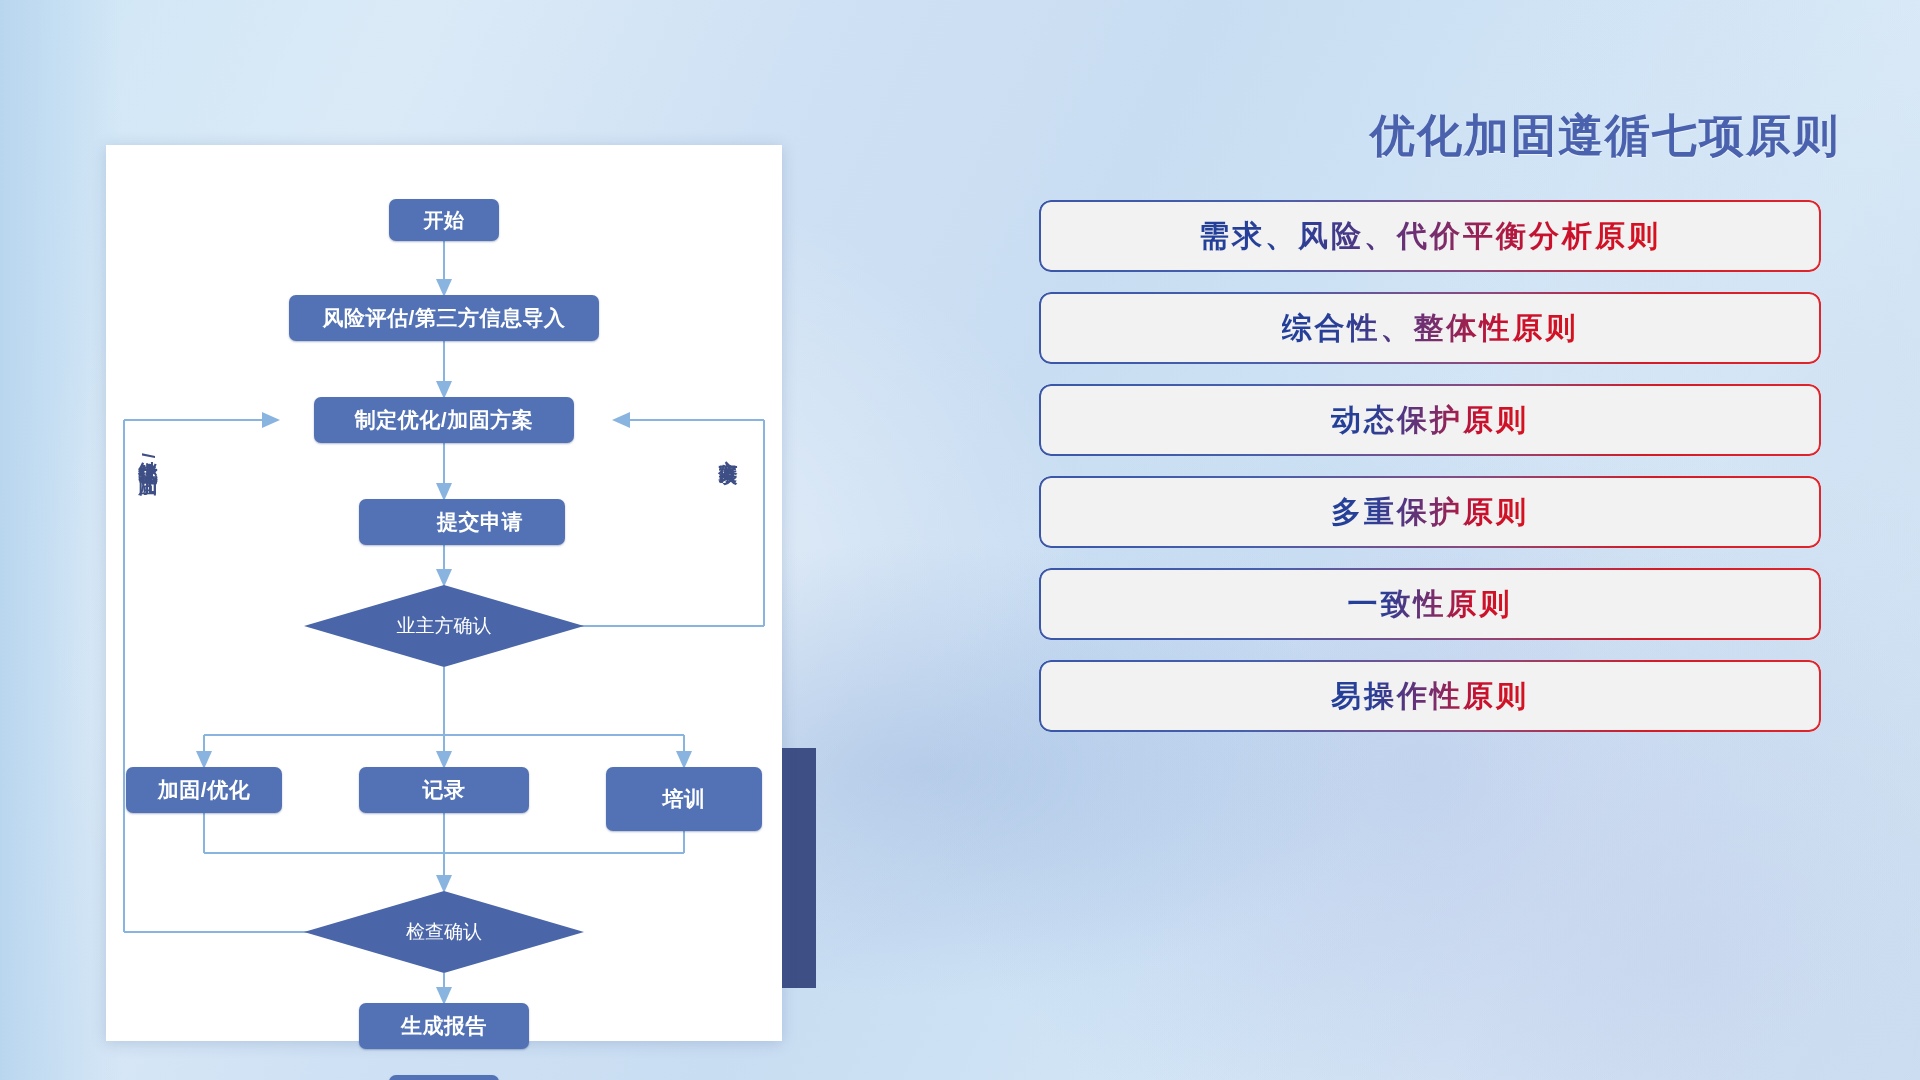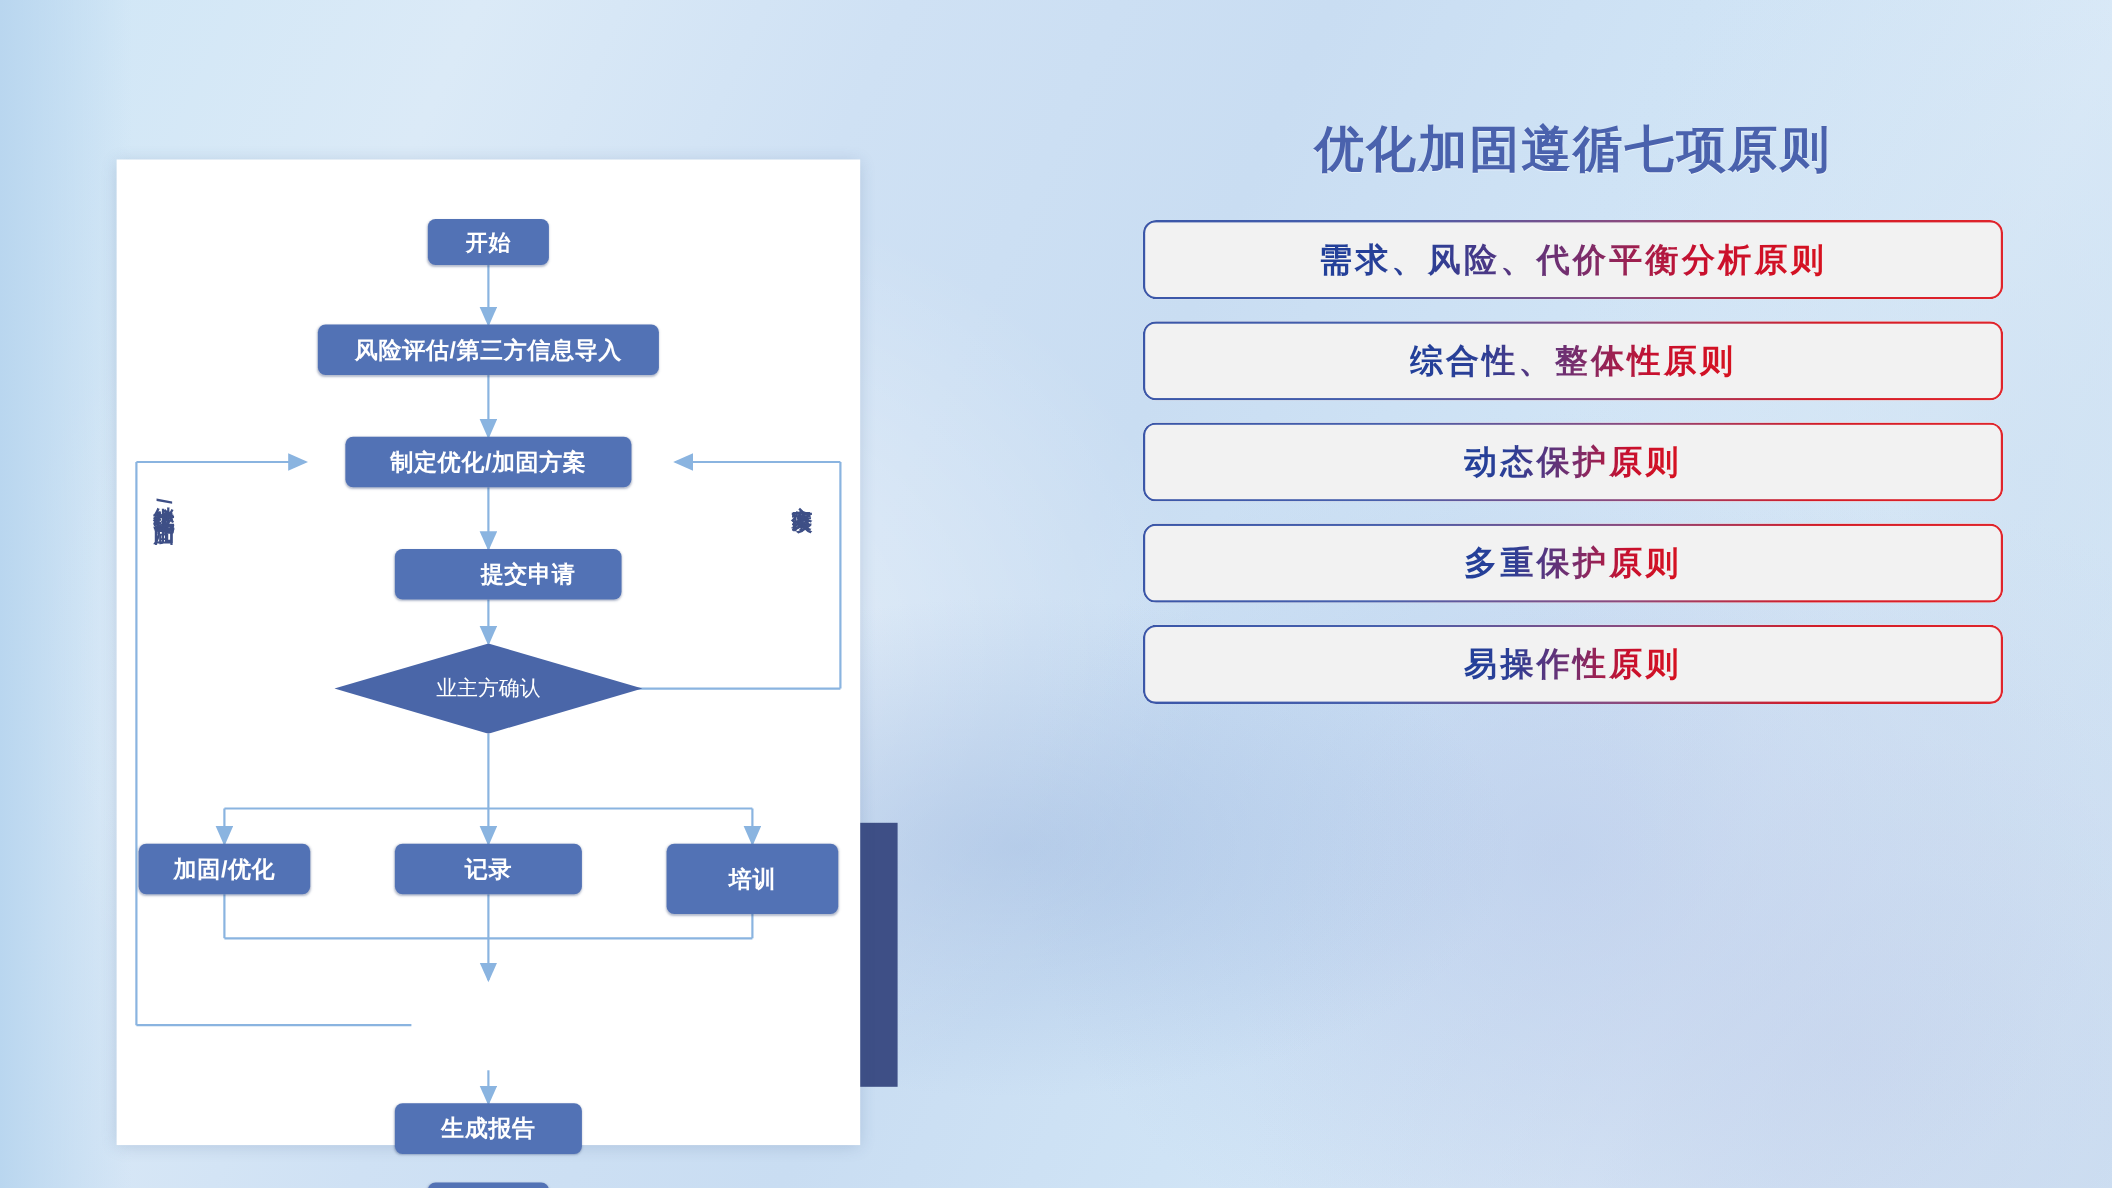--- a/index.html
+++ b/index.html
@@ -46,21 +46,21 @@
     writing-mode:vertical-rl;text-orientation:upright;
     letter-spacing:2px;line-height:1.05;}
   .vlabel.slash{text-orientation:mixed;}
 
   .diamond-wrap{position:absolute;z-index:3;display:flex;align-items:center;justify-content:center;}
   .diamond-wrap span{position:relative;z-index:4;color:#fff;font-weight:normal;white-space:nowrap;}
 
   
   #right-panel{position:absolute;left:1020px;top:96px;width:820px;height:900px;z-index:3;}
   #panel-title{
-    text-align:center;font-size:45px;font-weight:bold;
+    text-align:right;font-size:45px;font-weight:bold;
     color:#4a62ad;letter-spacing:2px;
     margin:0 0 34px 0;padding-top:10px;
     text-shadow:0 1px 1px rgba(255,255,255,.6);
   }
   .pill{
     position:relative;height:72px;margin:0 auto 20px auto;width:782px;
     border-radius:12px;
     background:#f2f2f2;
     display:flex;align-items:center;justify-content:center;
     box-sizing:border-box;
@@ -172,20 +172,26 @@
   </div>
 
   <div class="nodebox" style="left:253px;top:622px;width:170px;height:46px;font-size:21px;">
     <span>记录</span>
   </div>
 
   <div class="nodebox" style="left:500px;top:622px;width:156px;height:64px;font-size:21px;">
     <span>培训</span>
   </div>
 
+  <div class="diamond-wrap" style="left:198px;top:746px;width:280px;height:82px;">
+    <svg viewBox="0 0 280 82" style="position:absolute;inset:0;width:100%;height:100%;">
+      <polygon points="140,0 280,41 140,82 0,41" fill="#4a66a8"></polygon>
+    </svg>
+    <span style="font-size:19px;">检查确认</span>
+  </div>
 
   <div class="nodebox" style="left:253px;top:858px;width:170px;height:46px;font-size:21px;">
     <span>生成报告</span>
   </div>
 
   <div class="nodebox" style="left:283px;top:930px;width:110px;height:42px;font-size:20px;">
     <span>结束</span>
   </div>
 
   <div class="vlabel slash" style="left:32px;top:300px;font-size:19px;">继续优化/加固</div>
@@ -204,16 +210,19 @@
   <div class="pill">
     <span class="pill-label">综合性、整体性原则</span>
   </div>
   <div class="pill">
     <span class="pill-label">动态保护原则</span>
   </div>
   <div class="pill">
     <span class="pill-label">多重保护原则</span>
   </div>
   <div class="pill">
+    <span class="pill-label">一致性原则</span>
+  </div>
+  <div class="pill">
     <span class="pill-label">易操作性原则</span>
   </div>
 
 </div>
 
 </body></html>

